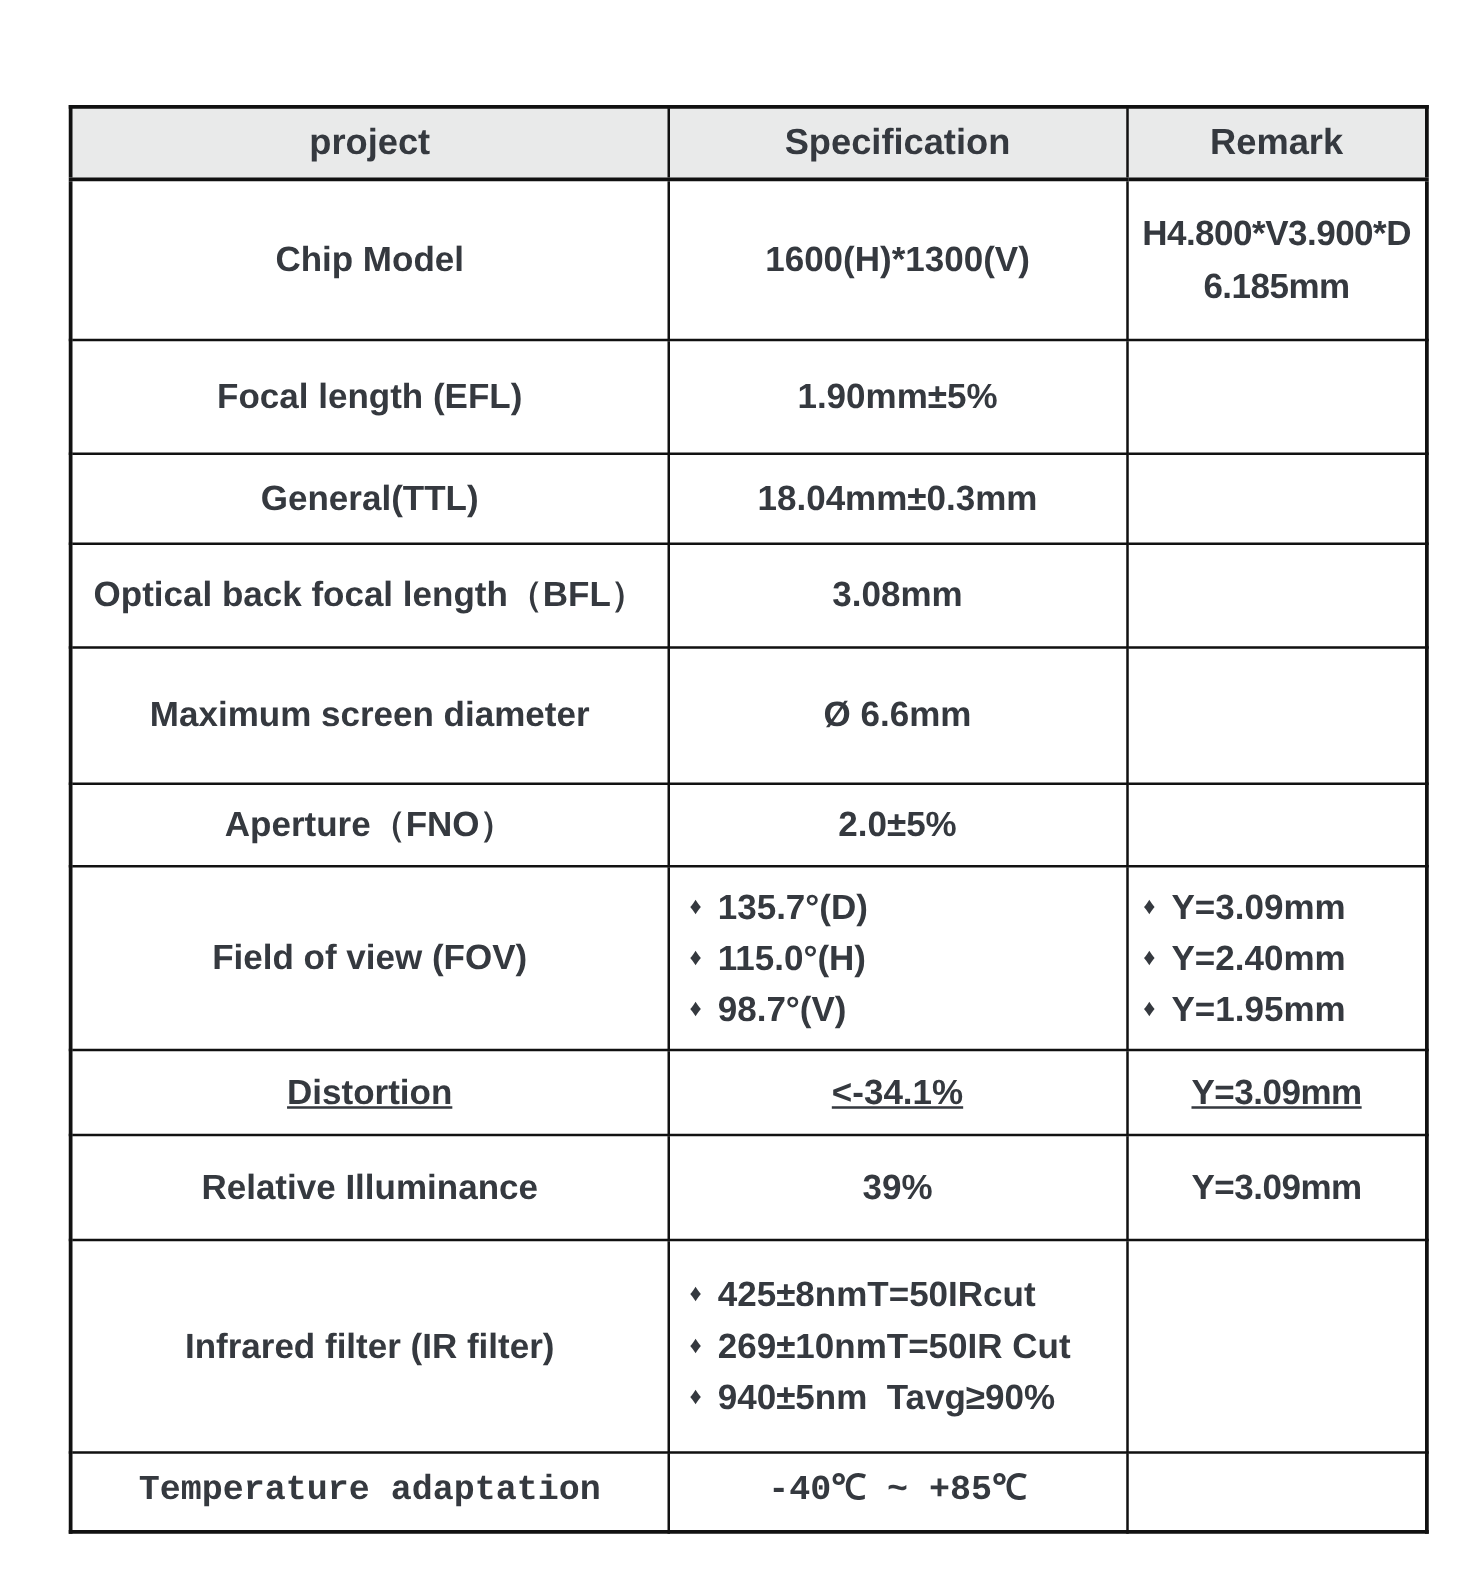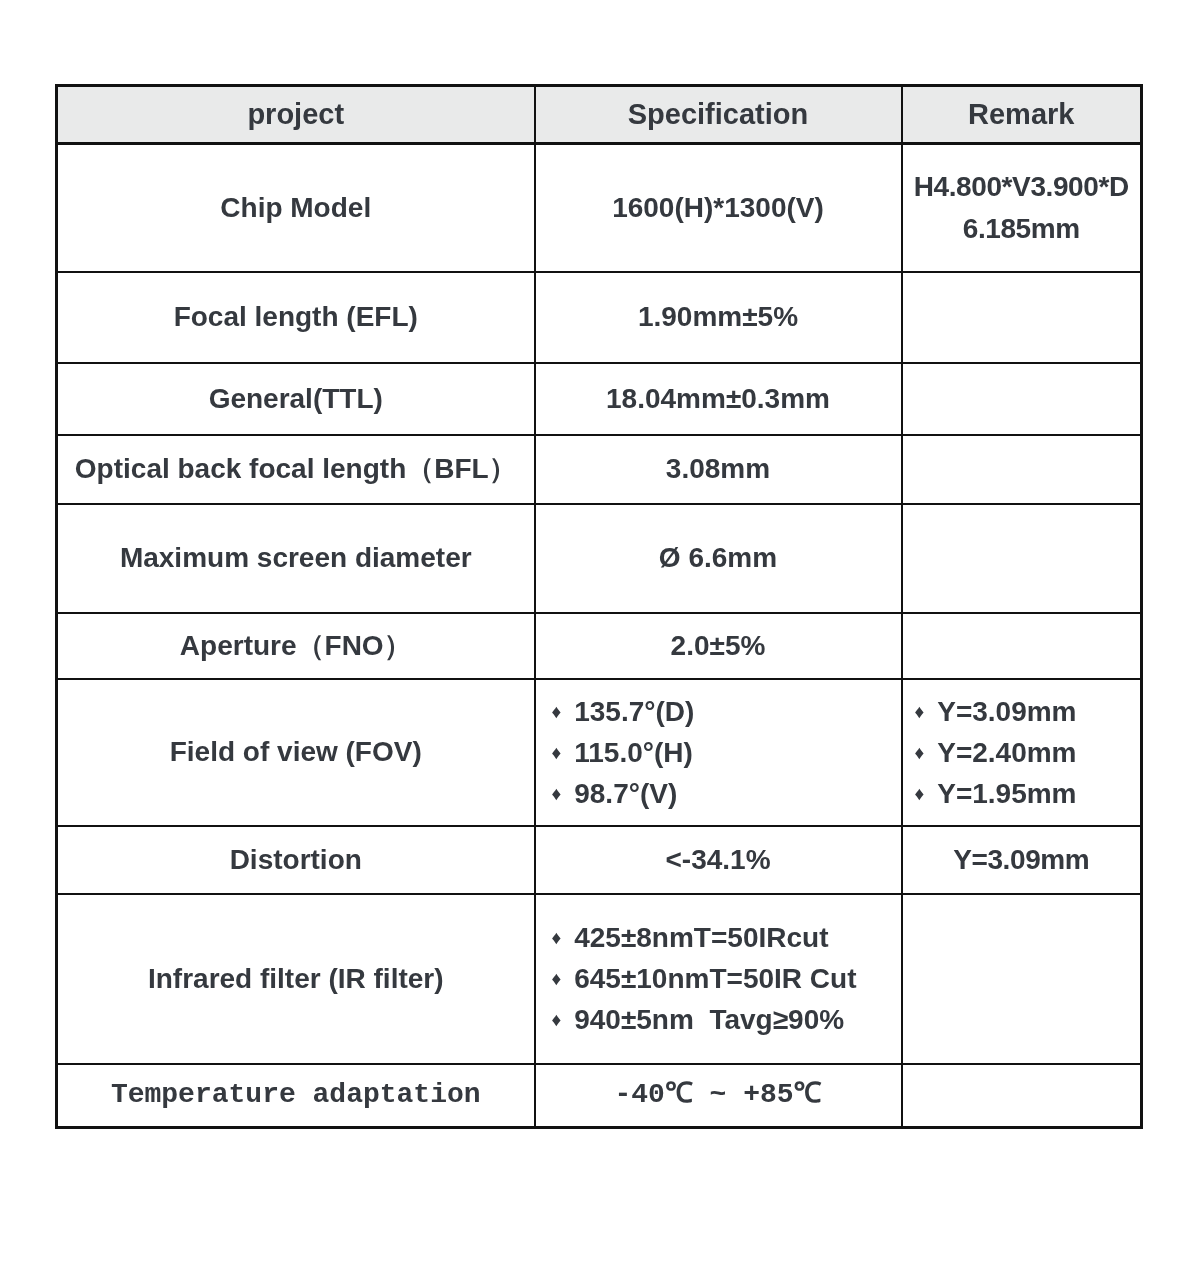--- a/index.html
+++ b/index.html
@@ -120,21 +120,21 @@
           <td>
             <div class="cell-text">General(TTL)</div>
           </td>
           <td>
             <div class="cell-text">18.04mm±0.3mm</div>
           </td>
           <td class="remark-col">
             <div class="cell-text"></div>
           </td>
         </tr>
-        <tr style="height: 69px; border-radius: 32px;">
+        <tr style="height: 83px; border-radius: 32px;">
           <td>
             <div class="cell-text">Optical back focal length（BFL）</div>
           </td>
           <td>
             <div class="cell-text">3.08mm</div>
           </td>
           <td class="remark-col">
             <div class="cell-text"></div>
           </td>
         </tr>
@@ -186,43 +186,54 @@
             <div class="bullet-line">
               <span class="bullet">♦</span>
               <span class="bullet-text">Y=2.40mm</span>
             </div>
             <div class="bullet-line">
               <span class="bullet">♦</span>
               <span class="bullet-text">Y=1.95mm</span>
             </div>
           </td>
         </tr>
-        <tr style="height: 68px;">
+        <tr style="height: 68px; text-decoration: underline;">
           <td>
             <div class="cell-text">Distortion</div>
           </td>
           <td>
             <div class="cell-text">&lt;-34.1%</div>
           </td>
           <td class="remark-col">
             <div class="cell-text">Y=3.09mm</div>
           </td>
         </tr>
+        <tr style="height: 84px;">
+          <td>
+            <div class="cell-text">Relative Illuminance</div>
+          </td>
+          <td>
+            <div class="cell-text">39%</div>
+          </td>
+          <td class="remark-col">
+            <div class="cell-text">Y=3.09mm</div>
+          </td>
+        </tr>
         <tr style="height: 170px;">
           <td>
             <div class="cell-text">Infrared filter (IR filter)</div>
           </td>
           <td class="bullets-cell">
             <div class="bullet-line">
               <span class="bullet">♦</span>
               <span class="bullet-text">425±8nmT=50IRcut</span>
             </div>
             <div class="bullet-line">
               <span class="bullet">♦</span>
-              <span class="bullet-text">645±10nmT=50IR Cut</span>
+              <span class="bullet-text">269±10nmT=50IR Cut</span>
             </div>
             <div class="bullet-line">
               <span class="bullet">♦</span>
               <span class="bullet-text">940±5nm  Tavg≥90%</span>
             </div>
           </td>
           <td class="remark-col">
             <div class="cell-text"></div>
           </td>
         </tr>

